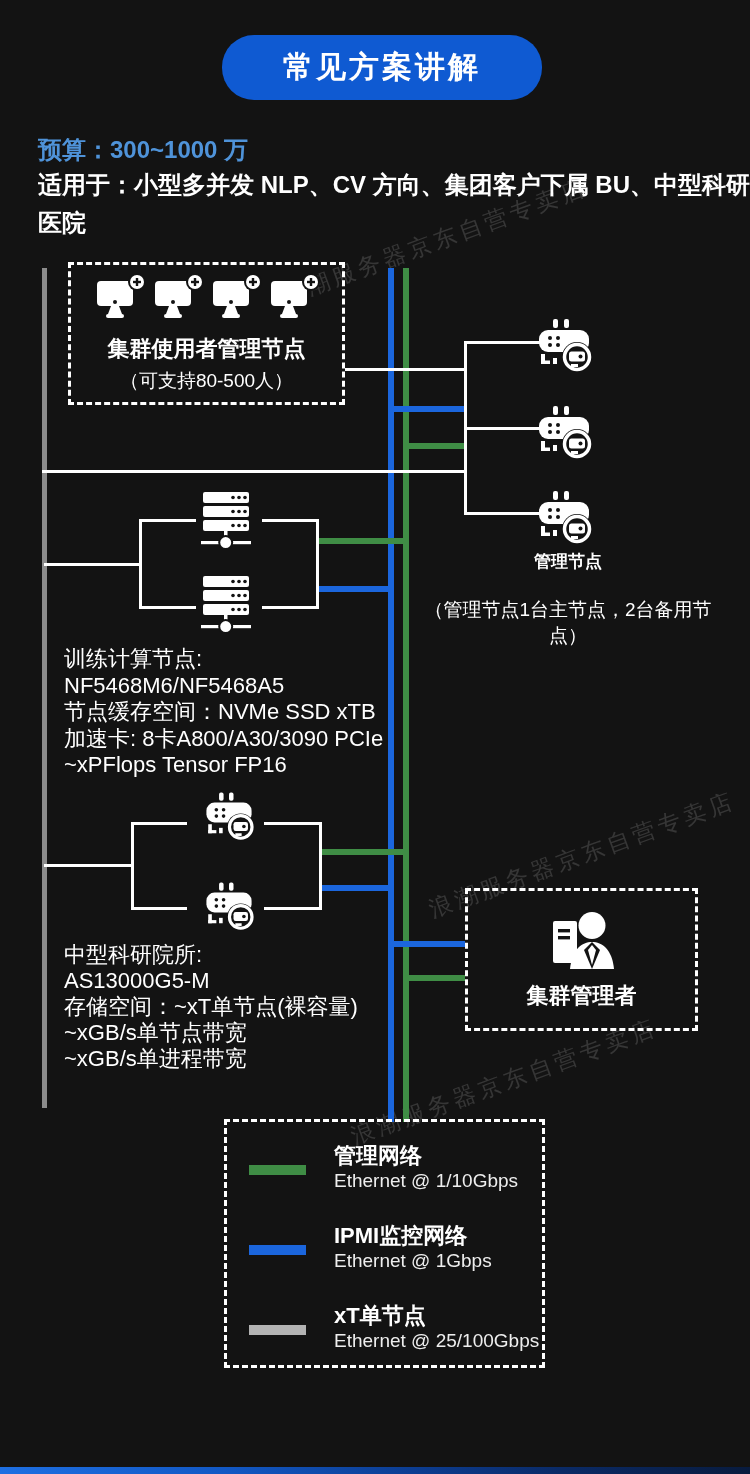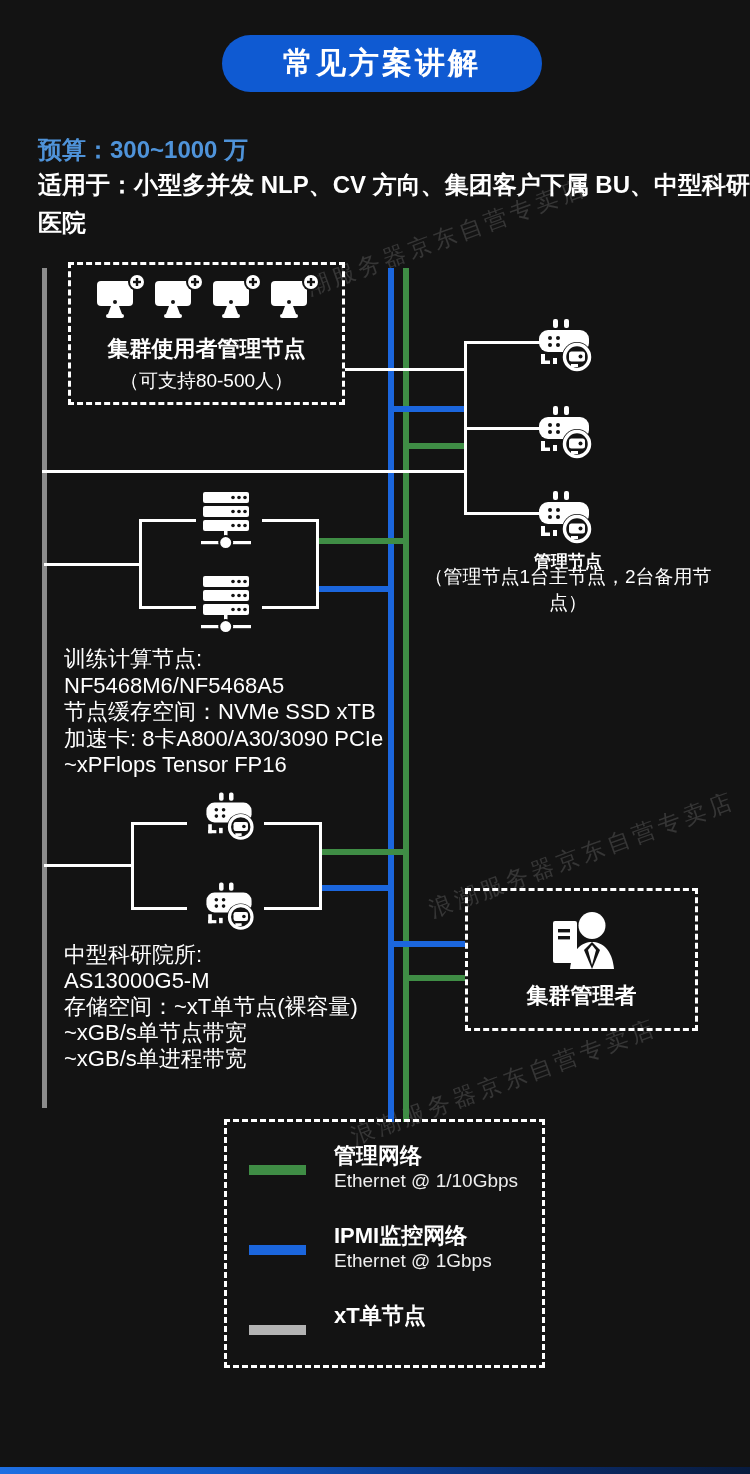--- a/index.html
+++ b/index.html
@@ -11,21 +11,21 @@
   }
   .abs{position:absolute;}
   .wm{
     position:absolute;
     color:rgba(255,255,255,0.15);
     font-size:23px;letter-spacing:4px;font-weight:500;
     transform:rotate(-20deg);transform-origin:left center;
     white-space:nowrap;pointer-events:none;
   }
   .title-pill{
-    left:222px;top:35px;width:320px;height:57px;border-radius:32px;
+    left:222px;top:35px;width:320px;height:65px;border-radius:32px;
     display:flex;align-items:center;justify-content:center;
     font-size:30px;font-weight:700;letter-spacing:3px;color:#fff;
   }
   .budget{left:38px;top:134px;font-size:24px;font-weight:700;}
   .desc{left:38px;font-size:24px;font-weight:700;color:#fff;line-height:38px;white-space:nowrap;}
   .line{position:absolute;}
   .wline{position:absolute;background:#fff;}
   .dashed-box{position:absolute;border:3px dashed #fff;box-sizing:border-box;}
   .cn-title{font-weight:600;}
   .spec{font-size:22px;font-weight:500;line-height:26.5px;color:#fff;}
@@ -195,21 +195,21 @@
       <rect x="20" y="40" width="4" height="6" fill="#fff"></rect>
       <circle cx="44" cy="39" r="15" fill="#131313"></circle>
       <circle cx="44" cy="39" r="12.5" fill="none" stroke="#fff" stroke-width="3.5"></circle>
       <rect x="36" y="33.5" width="16" height="10" rx="2.5" fill="#fff"></rect>
       <circle cx="47.5" cy="38.5" r="2" fill="#131313"></circle>
       <rect x="38" y="46" width="7" height="3" fill="#fff"></rect>
     </svg>
 </div>
 
 <div class="abs cn-title" style="left:418px;top:550px;width:300px;text-align:center;font-size:17px;">管理节点</div>
-<div class="abs" style="left:408px;top:564px;width:320px;text-align:center;font-size:19px;">（管理节点1台主节点，2台备用节点）</div>
+<div class="abs" style="left:408px;top:597px;width:320px;text-align:center;font-size:19px;">（管理节点1台主节点，2台备用节点）</div>
 
 <div class="abs" style="left:200px;top:492px;">
   <svg width="52" height="62" viewBox="0 0 52 62">
       <rect x="3" y="0" width="46" height="11" rx="2" fill="#fff"></rect>
       <circle cx="33" cy="5.5" r="1.8" fill="#131313"></circle>
       <circle cx="39" cy="5.5" r="1.8" fill="#131313"></circle>
       <circle cx="45" cy="5.5" r="1.8" fill="#131313"></circle>
       <rect x="3" y="14" width="46" height="11" rx="2" fill="#fff"></rect>
       <circle cx="33" cy="19.5" r="1.8" fill="#131313"></circle>
       <circle cx="39" cy="19.5" r="1.8" fill="#131313"></circle>
@@ -321,15 +321,16 @@
   <div class="legend-detail">Ethernet @ 1/10Gbps</div>
 </div>
 <div class="legend-row" style="left:249px;top:1221px;">
   <div class="legend-swatch" style="background: rgb(27, 102, 221);"></div>
   <div class="legend-name">IPMI监控网络</div>
   <div class="legend-detail">Ethernet @ 1Gbps</div>
 </div>
 <div class="legend-row" style="left:249px;top:1301px;">
   <div class="legend-swatch" style="background: rgb(179, 179, 179);"></div>
   <div class="legend-name">xT单节点</div>
+  <div class="legend-detail">Ethernet @ 25/100Gbps</div>
 </div>
 
 <div class="bottom-bar"></div>
 
 </body></html>

